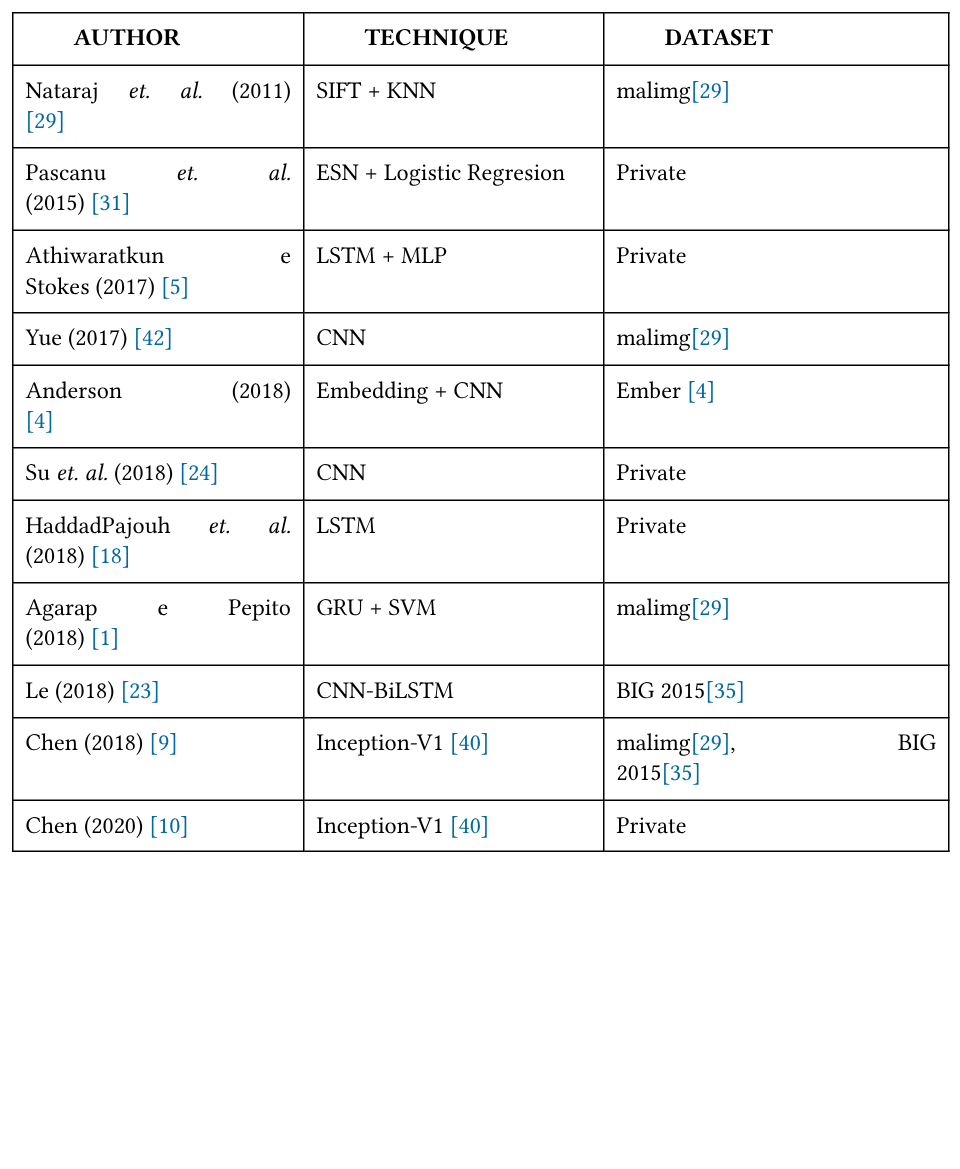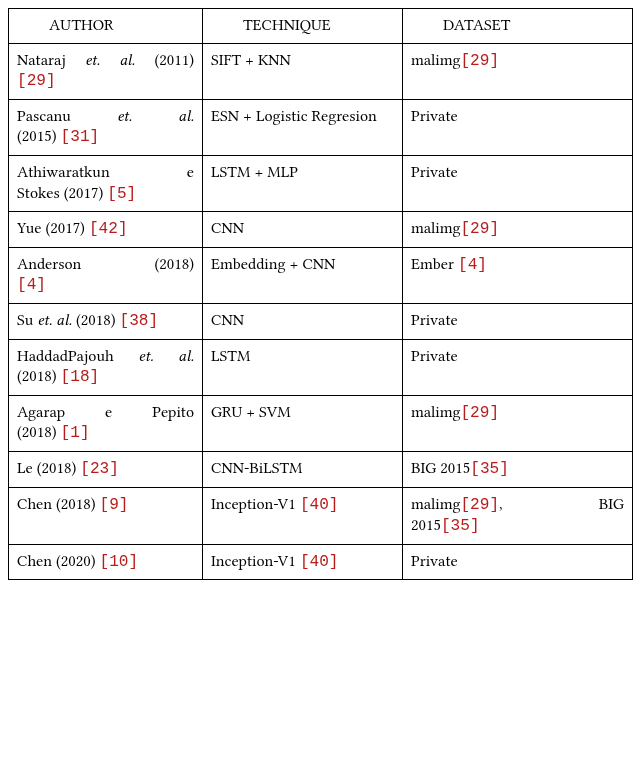--- a/index.html
+++ b/index.html
@@ -22,38 +22,37 @@
   col.c-tech     { width: 200px; }
   col.c-dataset  { width: 230px; }
   th, td {
     border: 1px solid #000;
     padding: 6px 8px 7px 8px;
     vertical-align: top;
     text-align: left;
     word-wrap: break-word;
   }
   th {
-    font-weight: normal;
+    font-weight: bold;
     padding-left: 40px;
   }
   td.author-cell {
     text-align: justify;
     text-align-last: justify;
     -webkit-text-align-last: justify;
   }
   td.author-cell .line { display: block; }
   td.author-cell .line.last { text-align-last: left; }
   td.dataset-cell .jline {
     display: block;
     text-align: justify;
     text-align-last: justify;
   }
   .ref {
-    color: #b91c1c;
-    font-family: Liberation Mono, monospace;
+    color: #0369a1;
   }
   .ital {
     font-style: italic;
   }
 </style>
 </head>
 <body>
 
 <table>
   <colgroup>
@@ -100,21 +99,21 @@
       </tr>
       <tr>
         <td class="author-cell">
           <span class="line">Anderson (2018)</span>
           <span class="line last"><span class="ref">[4]</span></span>
         </td>
         <td>Embedding + CNN</td>
         <td class="dataset-cell">Ember <span class="ref">[4]</span></td>
       </tr>
       <tr>
-        <td class="author-cell" style="text-align: left; text-align-last: left;">Su <span class="ital">et. al.</span> (2018) <span class="ref">[38]</span></td>
+        <td class="author-cell" style="text-align: left; text-align-last: left;">Su <span class="ital">et. al.</span> (2018) <span class="ref">[24]</span></td>
         <td>CNN</td>
         <td class="dataset-cell">Private</td>
       </tr>
       <tr>
         <td class="author-cell">
           <span class="line">HaddadPajouh <span class="ital">et. al.</span></span>
           <span class="line last"> (2018) <span class="ref">[18]</span></span>
         </td>
         <td>LSTM</td>
         <td class="dataset-cell">Private</td>

